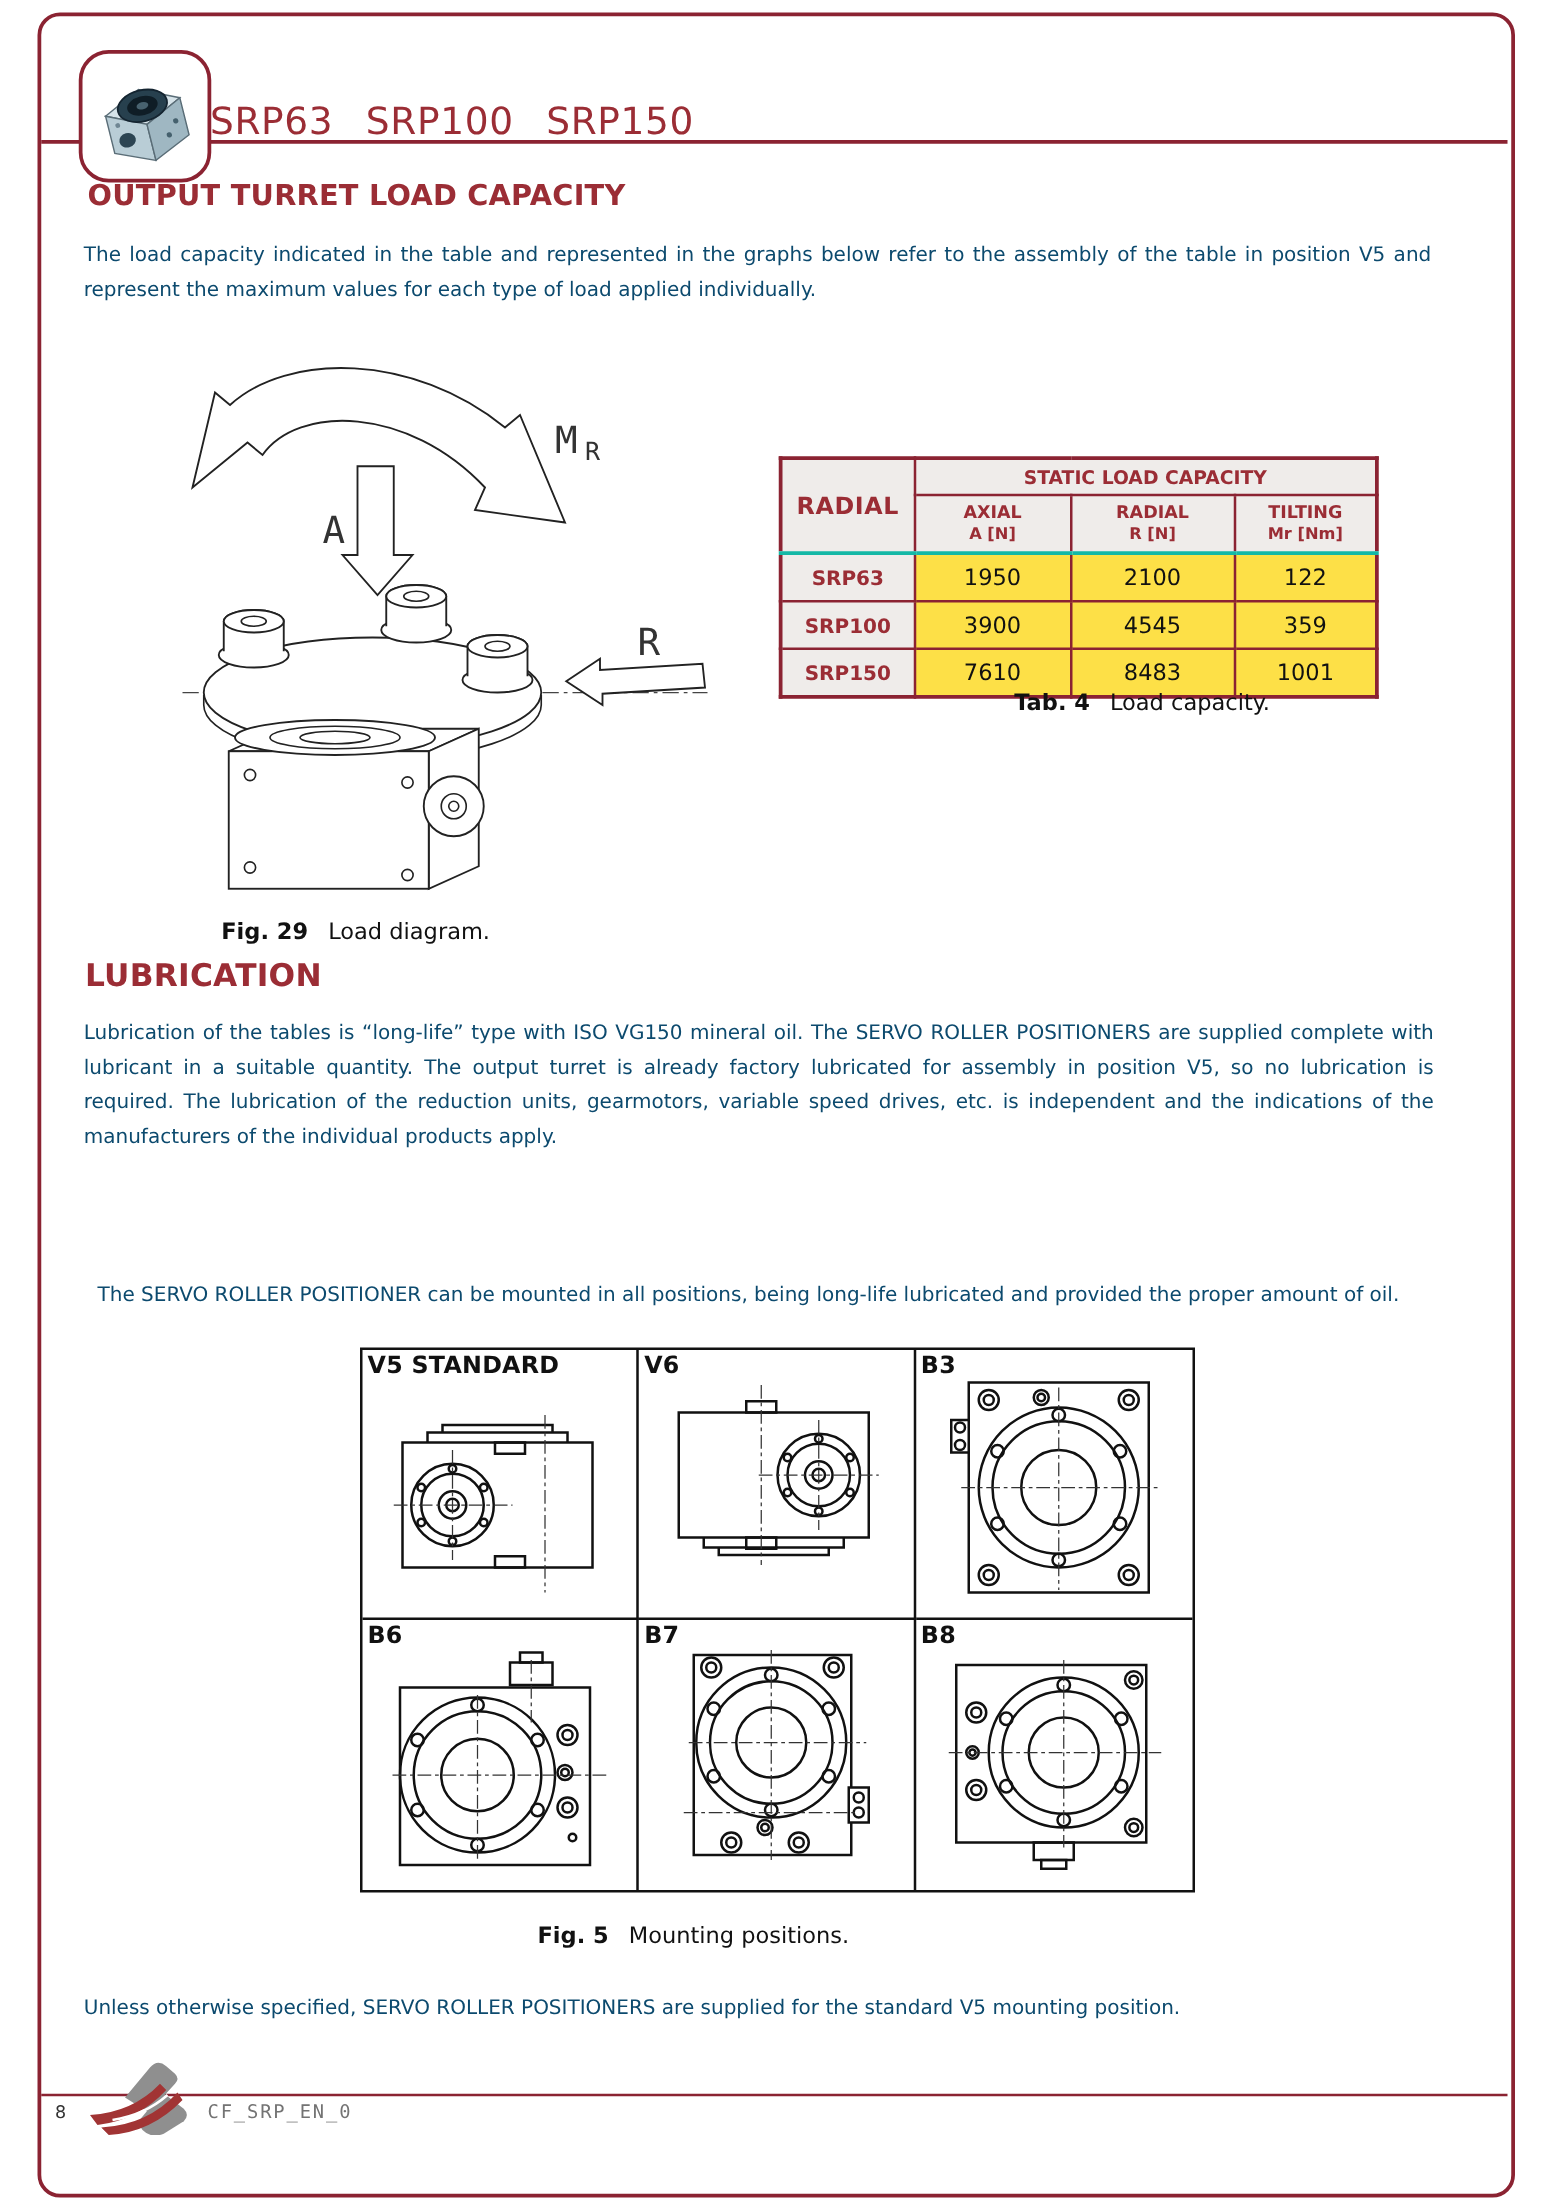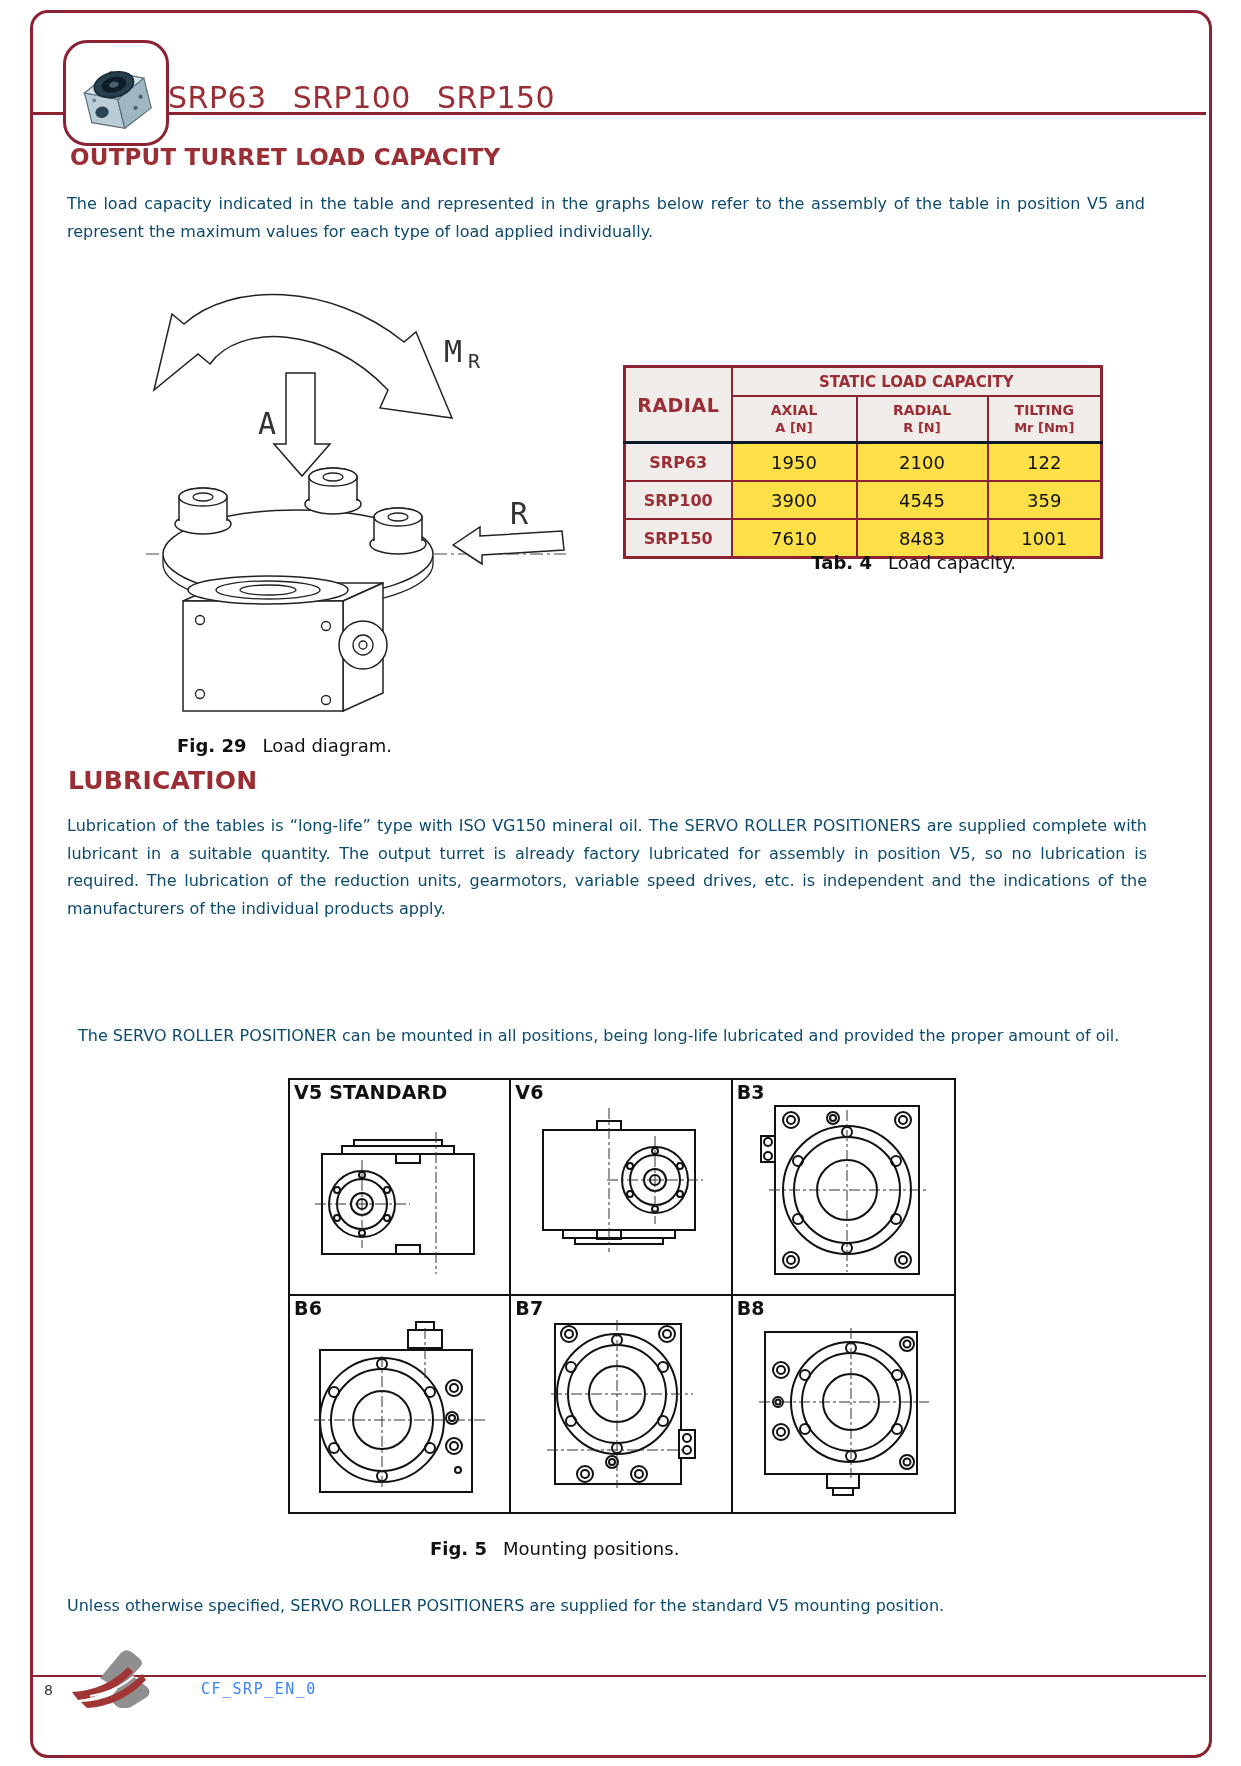--- a/index.html
+++ b/index.html
@@ -24,42 +24,42 @@
              border:3px solid #8b2332;}
   #cap-table td{border:2px solid #8b2332;text-align:center;vertical-align:middle;padding:0;}
   #cap-table .hdr{background:#efecea;color:#9b2d35;font-weight:bold;}
   #cap-table .group{font-size:15px;height:27px;}
   #cap-table .colhead{height:44px;font-size:14px;line-height:17px;}
   #cap-table .colhead .unit{font-size:13px;}
   #cap-table .series-cell{font-size:19px;letter-spacing:.5px;}
   #cap-table tr.data td{height:36px;border-top:2px solid #1f1f1f;}
   #cap-table tr.data td.sname{font-size:16px;}
   #cap-table tr.data td.val{font-size:18px;color:#111;background:#fde047;}
-  #cap-table tr.data.first td{border-top:3px solid #0f172a;}
+  #cap-table tr.data.first td{border-top:3px solid #14b8a6;}
   .tab-caption{left:676px;top:552px;width:340px;text-align:right;}
   
   svg text.cad{font-family:"DejaVu Sans Mono",monospace;fill:#333;}
   .lw{fill:#fff;stroke:#222;stroke-width:1.5;}
   .ln{fill:none;stroke:#222;stroke-width:1.3;}
   .cl{fill:none;stroke:#444;stroke-width:1;stroke-dasharray:13 4 3 4;}
   
   .mount-grid{left:288px;top:1078px;width:664px;height:432px;border:2px solid #111;
               display:grid;grid-template-columns:repeat(3,1fr);grid-template-rows:repeat(2,1fr);}
   .mcell{position:relative;border-right:2px solid #111;border-bottom:2px solid #111;overflow:hidden;}
   .mcell:nth-child(3n){border-right:none;}
   .mcell:nth-child(n+4){border-bottom:none;}
   .mlabel{position:absolute;top:1px;left:4px;font-size:19px;font-weight:bold;color:#111;letter-spacing:.2px;}
   .mcell svg{position:absolute;left:0;top:22px;}
   .bw{fill:#fff;stroke:#111;stroke-width:2;}
   .bn{fill:none;stroke:#111;stroke-width:2;}
   .bc{fill:none;stroke:#333;stroke-width:1;stroke-dasharray:11 3 3 3;}
   
   .footer-rule{left:33px;top:1675px;width:1173px;height:2px;background:#8b2332;}
   .page-num{left:44px;top:1682px;font-size:14px;color:#333;}
-  .doc-code{left:166px;top:1680px;font-size:15px;color:#3b82f6;font-family:"DejaVu Sans Mono",monospace;letter-spacing:1.5px;margin-left:35px;}
+  .doc-code{left:166px;top:1680px;font-size:15px;color:#737373;font-family:"DejaVu Sans Mono",monospace;letter-spacing:1.5px;}
   .brand-logo{left:68px;top:1646px;z-index:4;}
 </style>
 </head>
 <body>
 
 <div id="page">
 
   <div class="abs page-border"></div>
   <div class="abs header-rule"></div>
 

